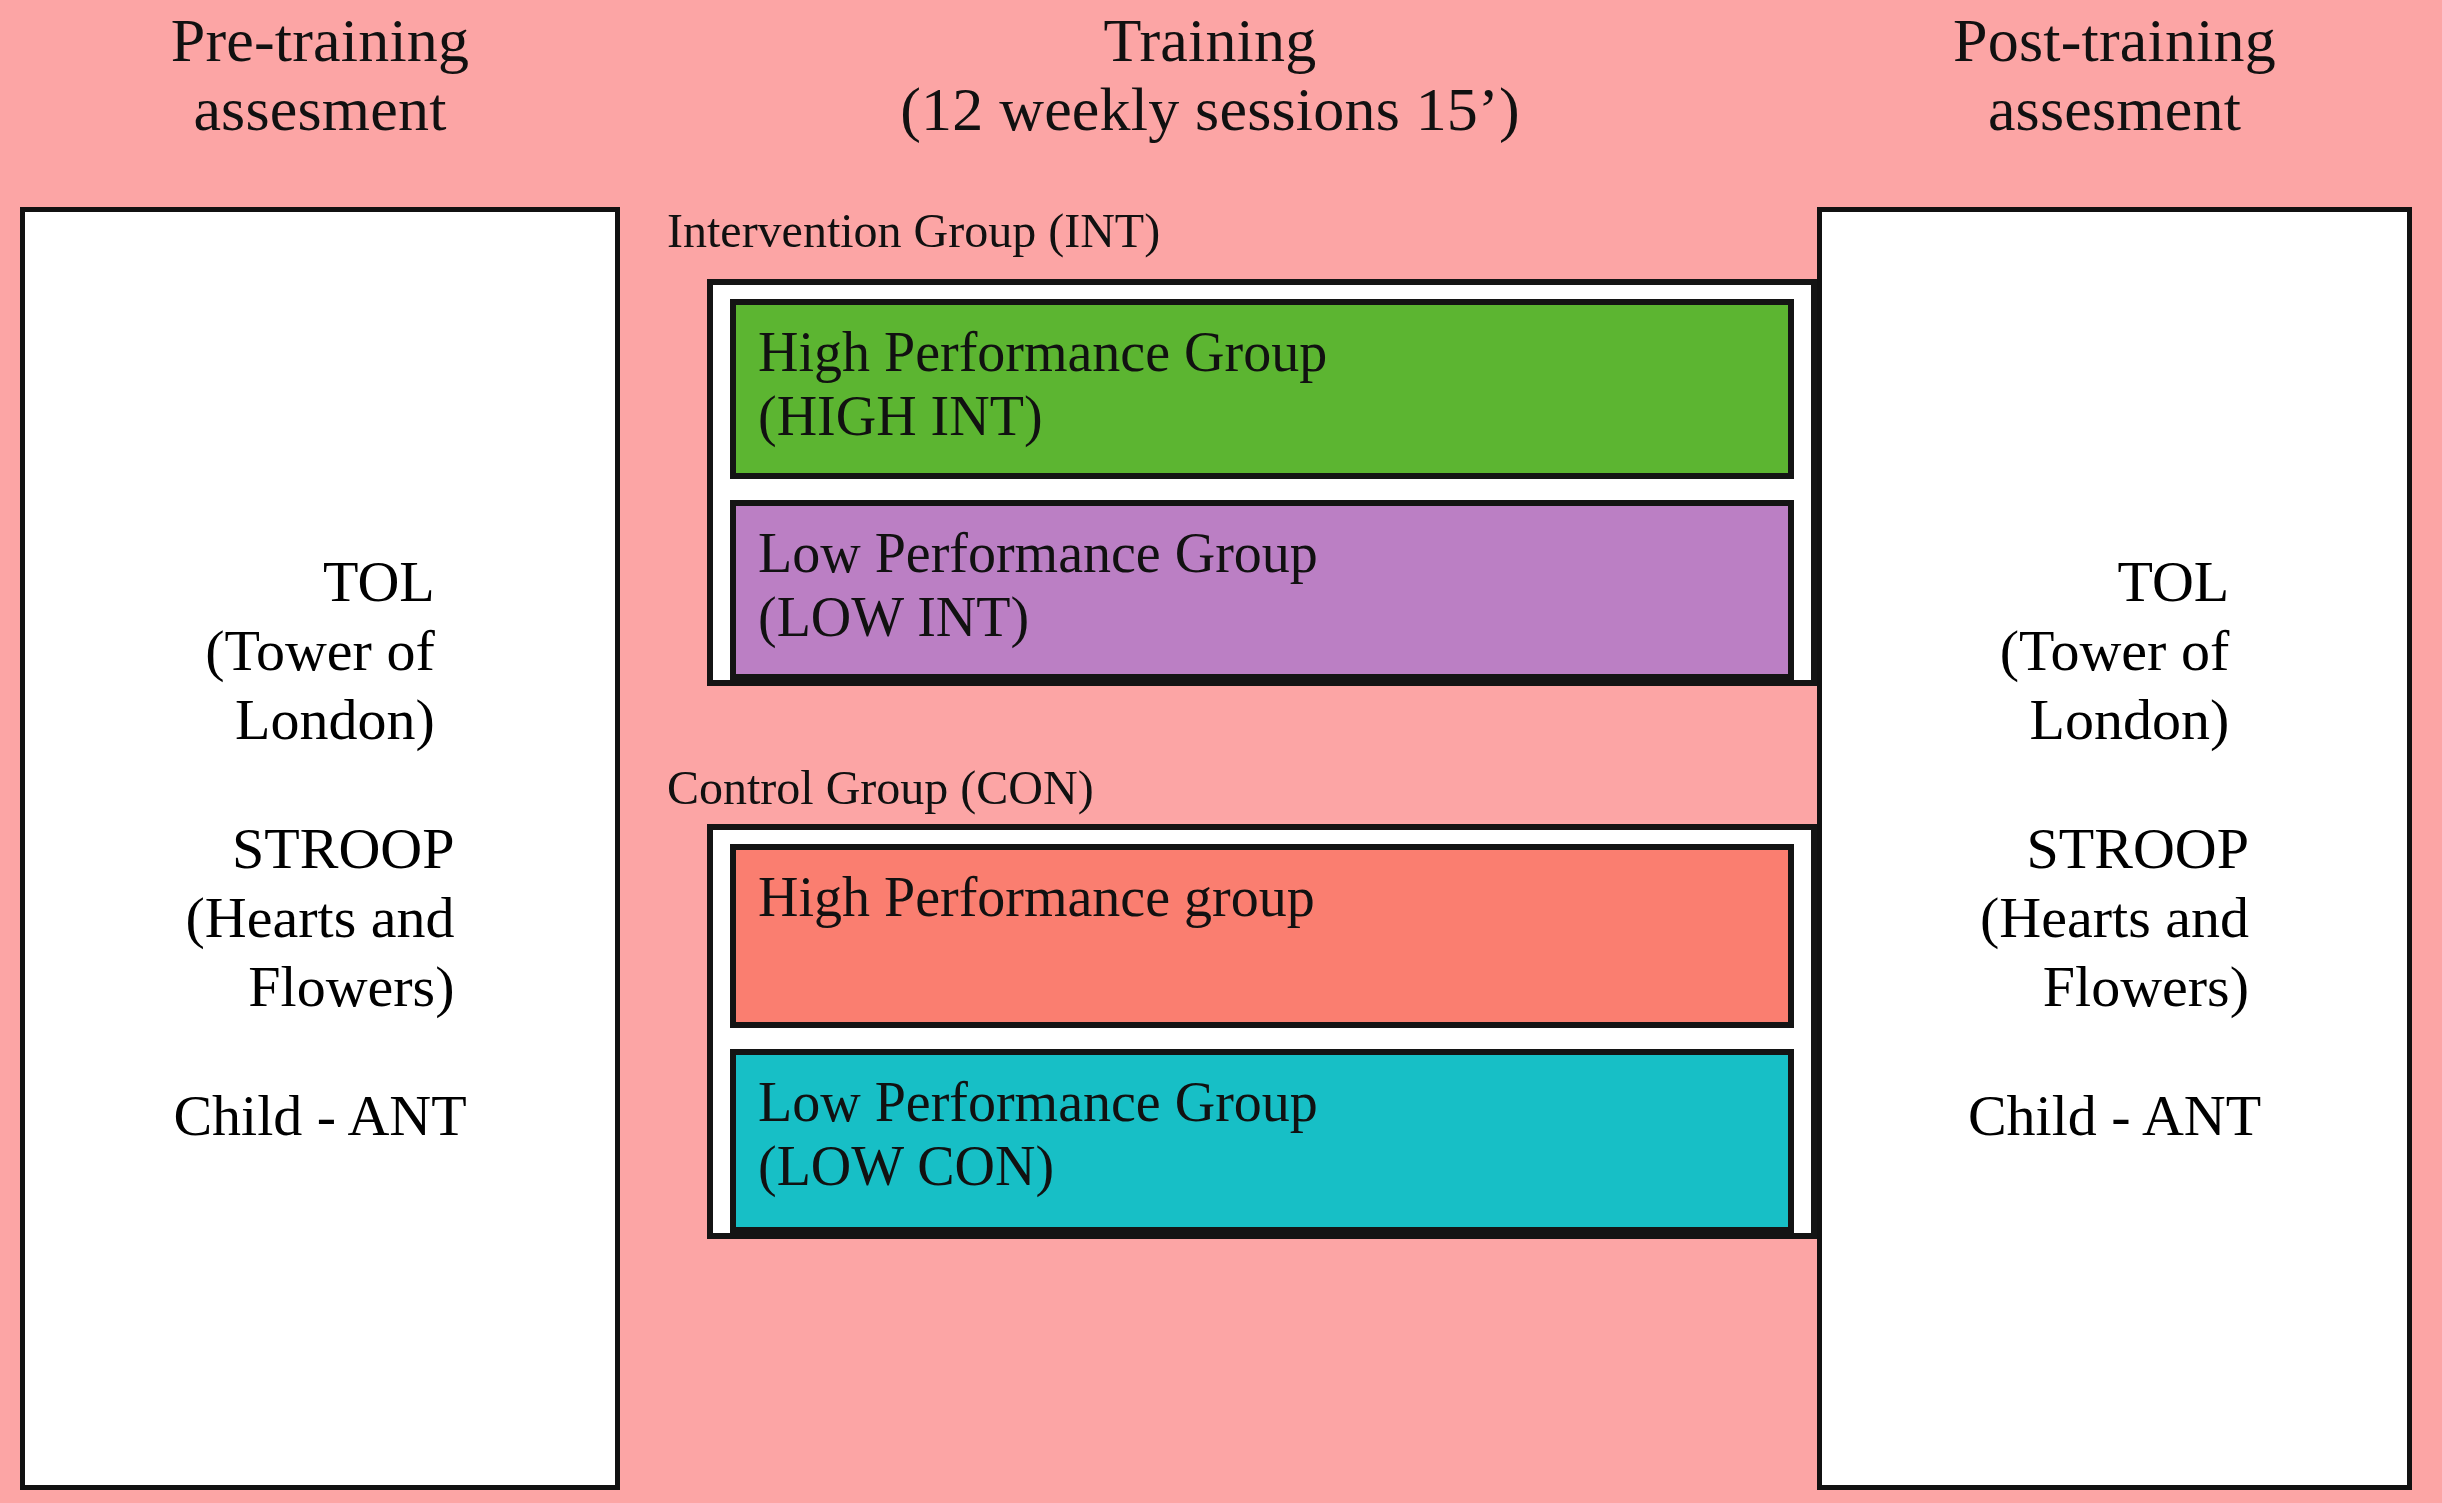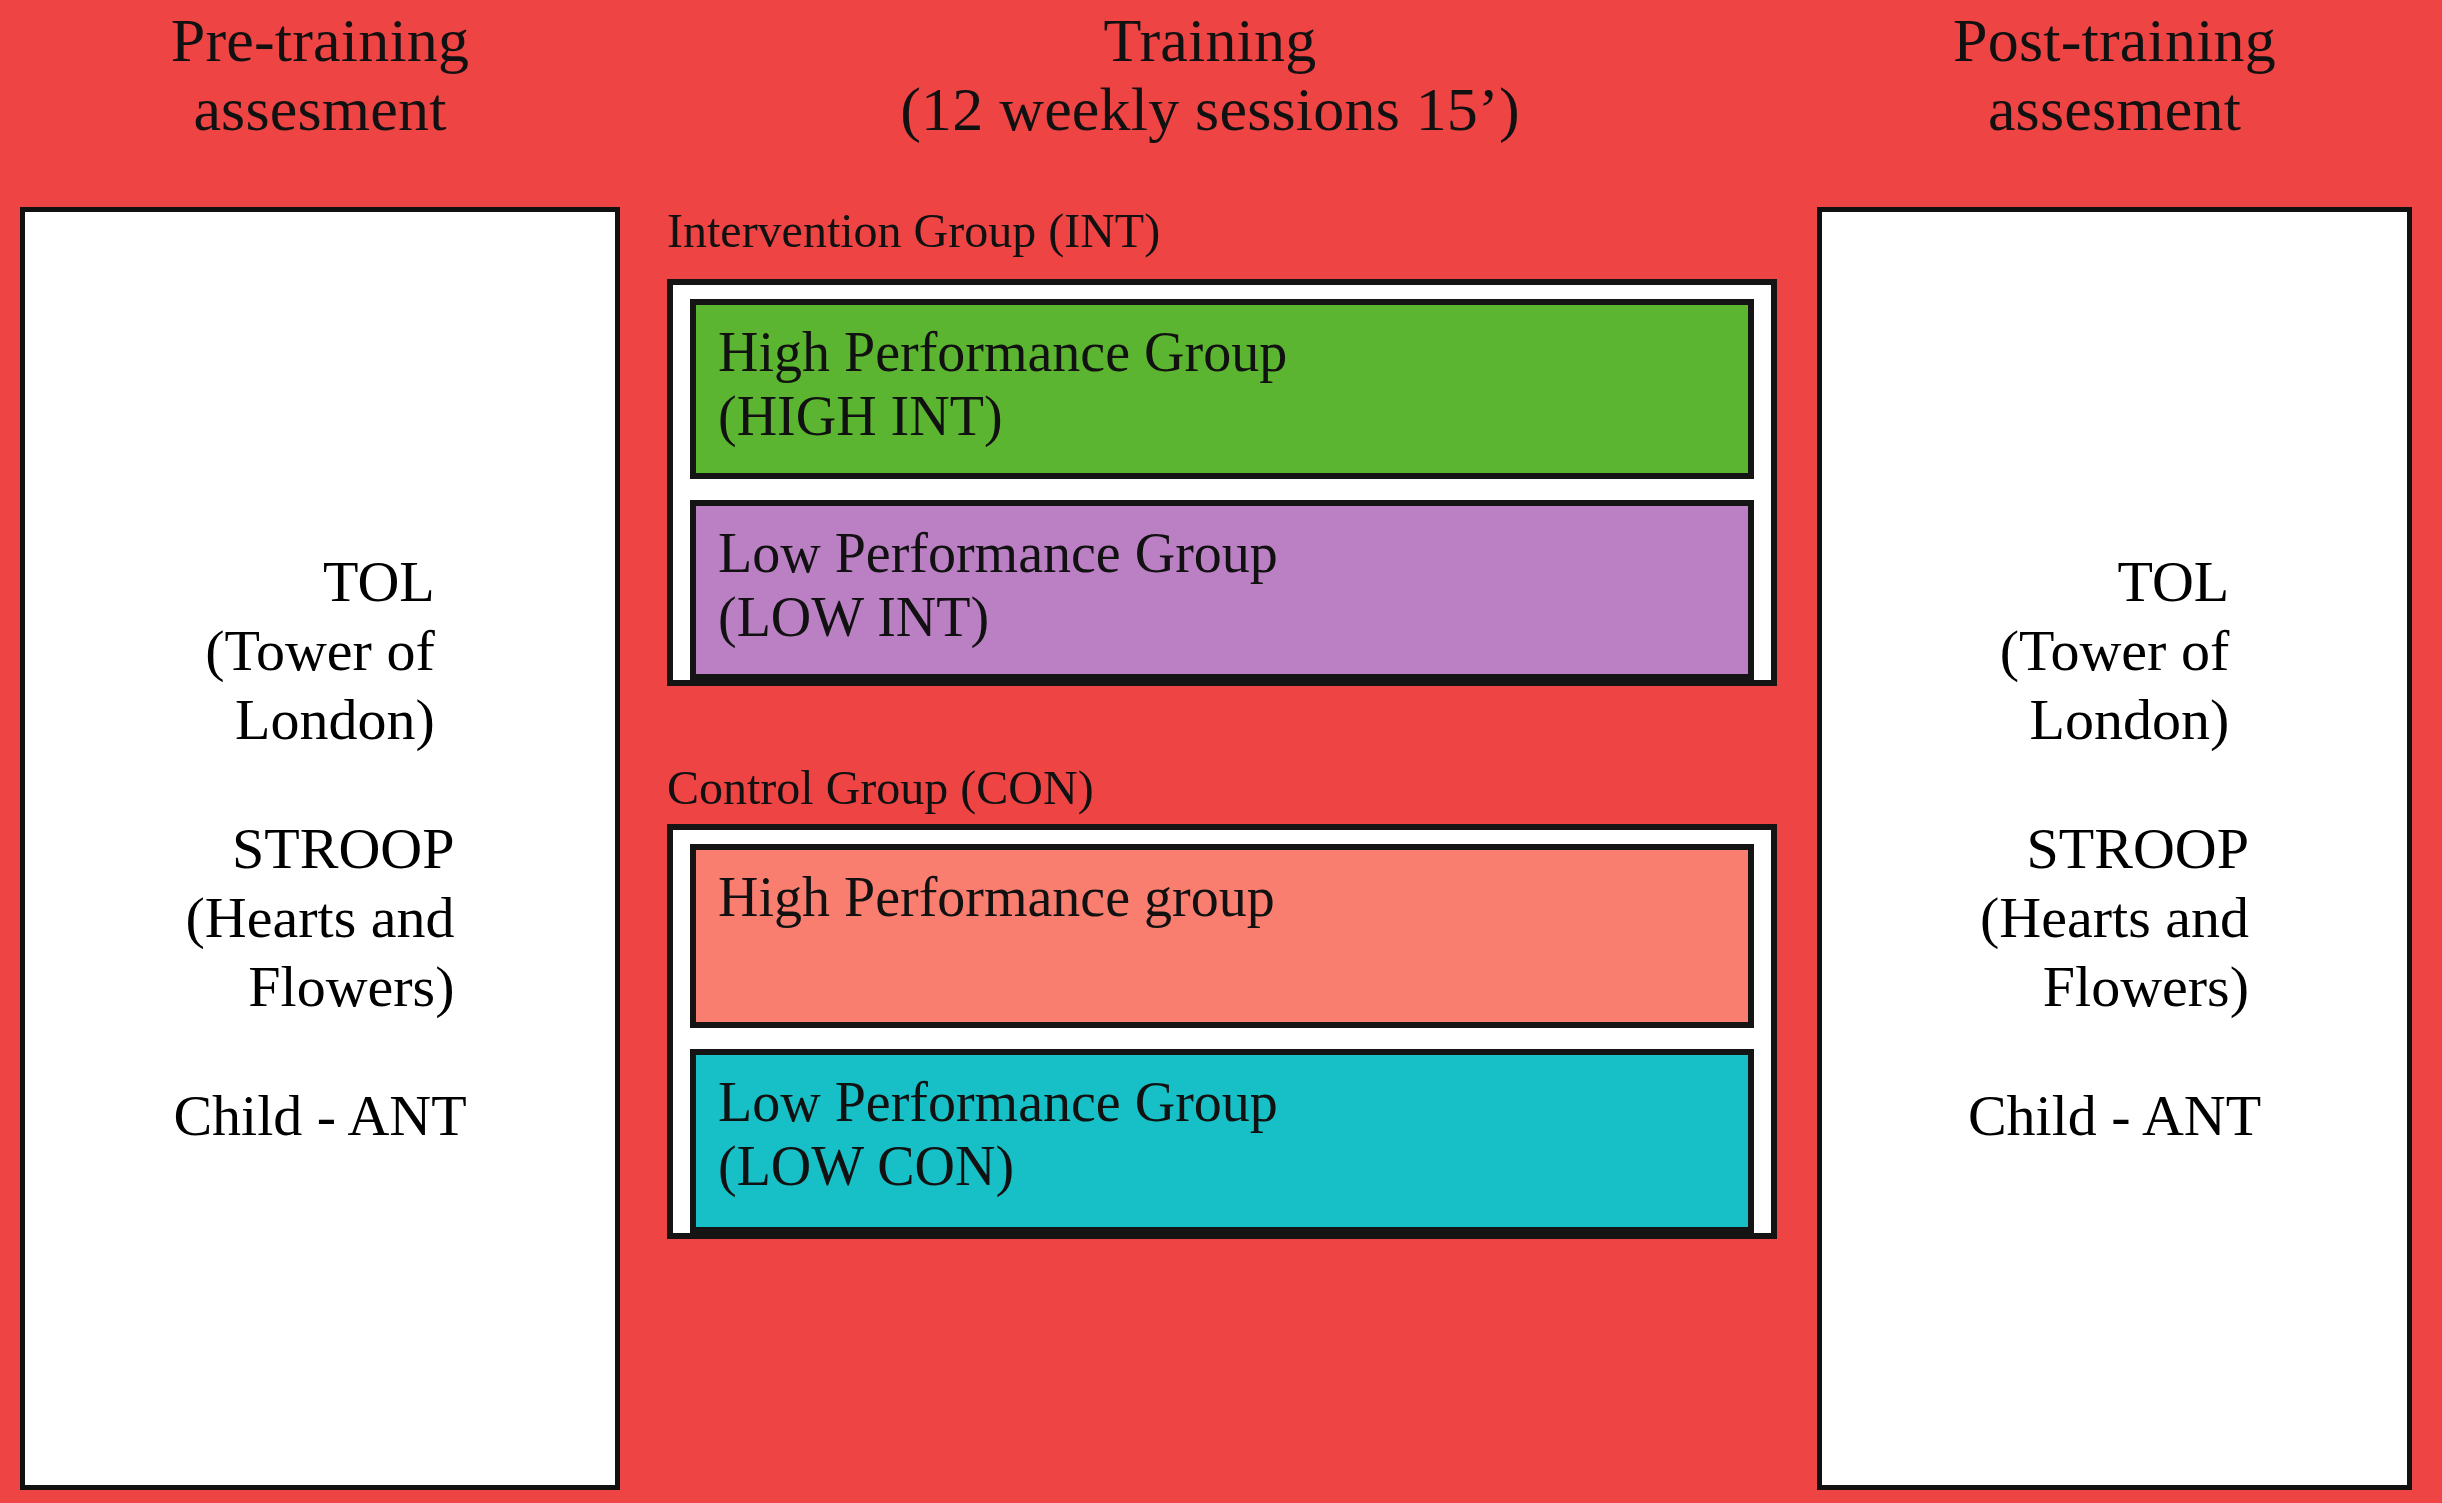--- a/index.html
+++ b/index.html
@@ -10,21 +10,21 @@
   }
   body {
     font-family: "Liberation Serif", "DejaVu Serif", serif;
     color: #000000;
   }
 
   .canvas {
     position: relative;
     width: 2442px;
     height: 1503px;
-    background: #ef4444;
+    background: #fca5a5;
     overflow: hidden;
   }
 
   
   .col-header {
     position: absolute;
     text-align: center;
     line-height: 1.12;
     font-size: 62px;
     color: #111111;
@@ -75,20 +75,21 @@
     color: #111111;
     padding-left: 27px;
     white-space: nowrap;
   }
 
   .group-outer {
     border: 6px solid #141414;
     background: #ffffff;
     box-sizing: border-box;
     padding: 14px 17px 1px 17px;
+    margin-left: 40px;
   }
 
   #int-label { position: absolute; left: 0;   top: 0;    }
   #int-outer { position: absolute; left: 27px; top: 72px;  width: 1110px; height: 407px; }
 
   #con-label { position: absolute; left: 0;   top: 557px; }
   #con-outer { position: absolute; left: 27px; top: 617px; width: 1110px; height: 415px; }
 
   .perf-box {
     border: 6px solid #141414;

